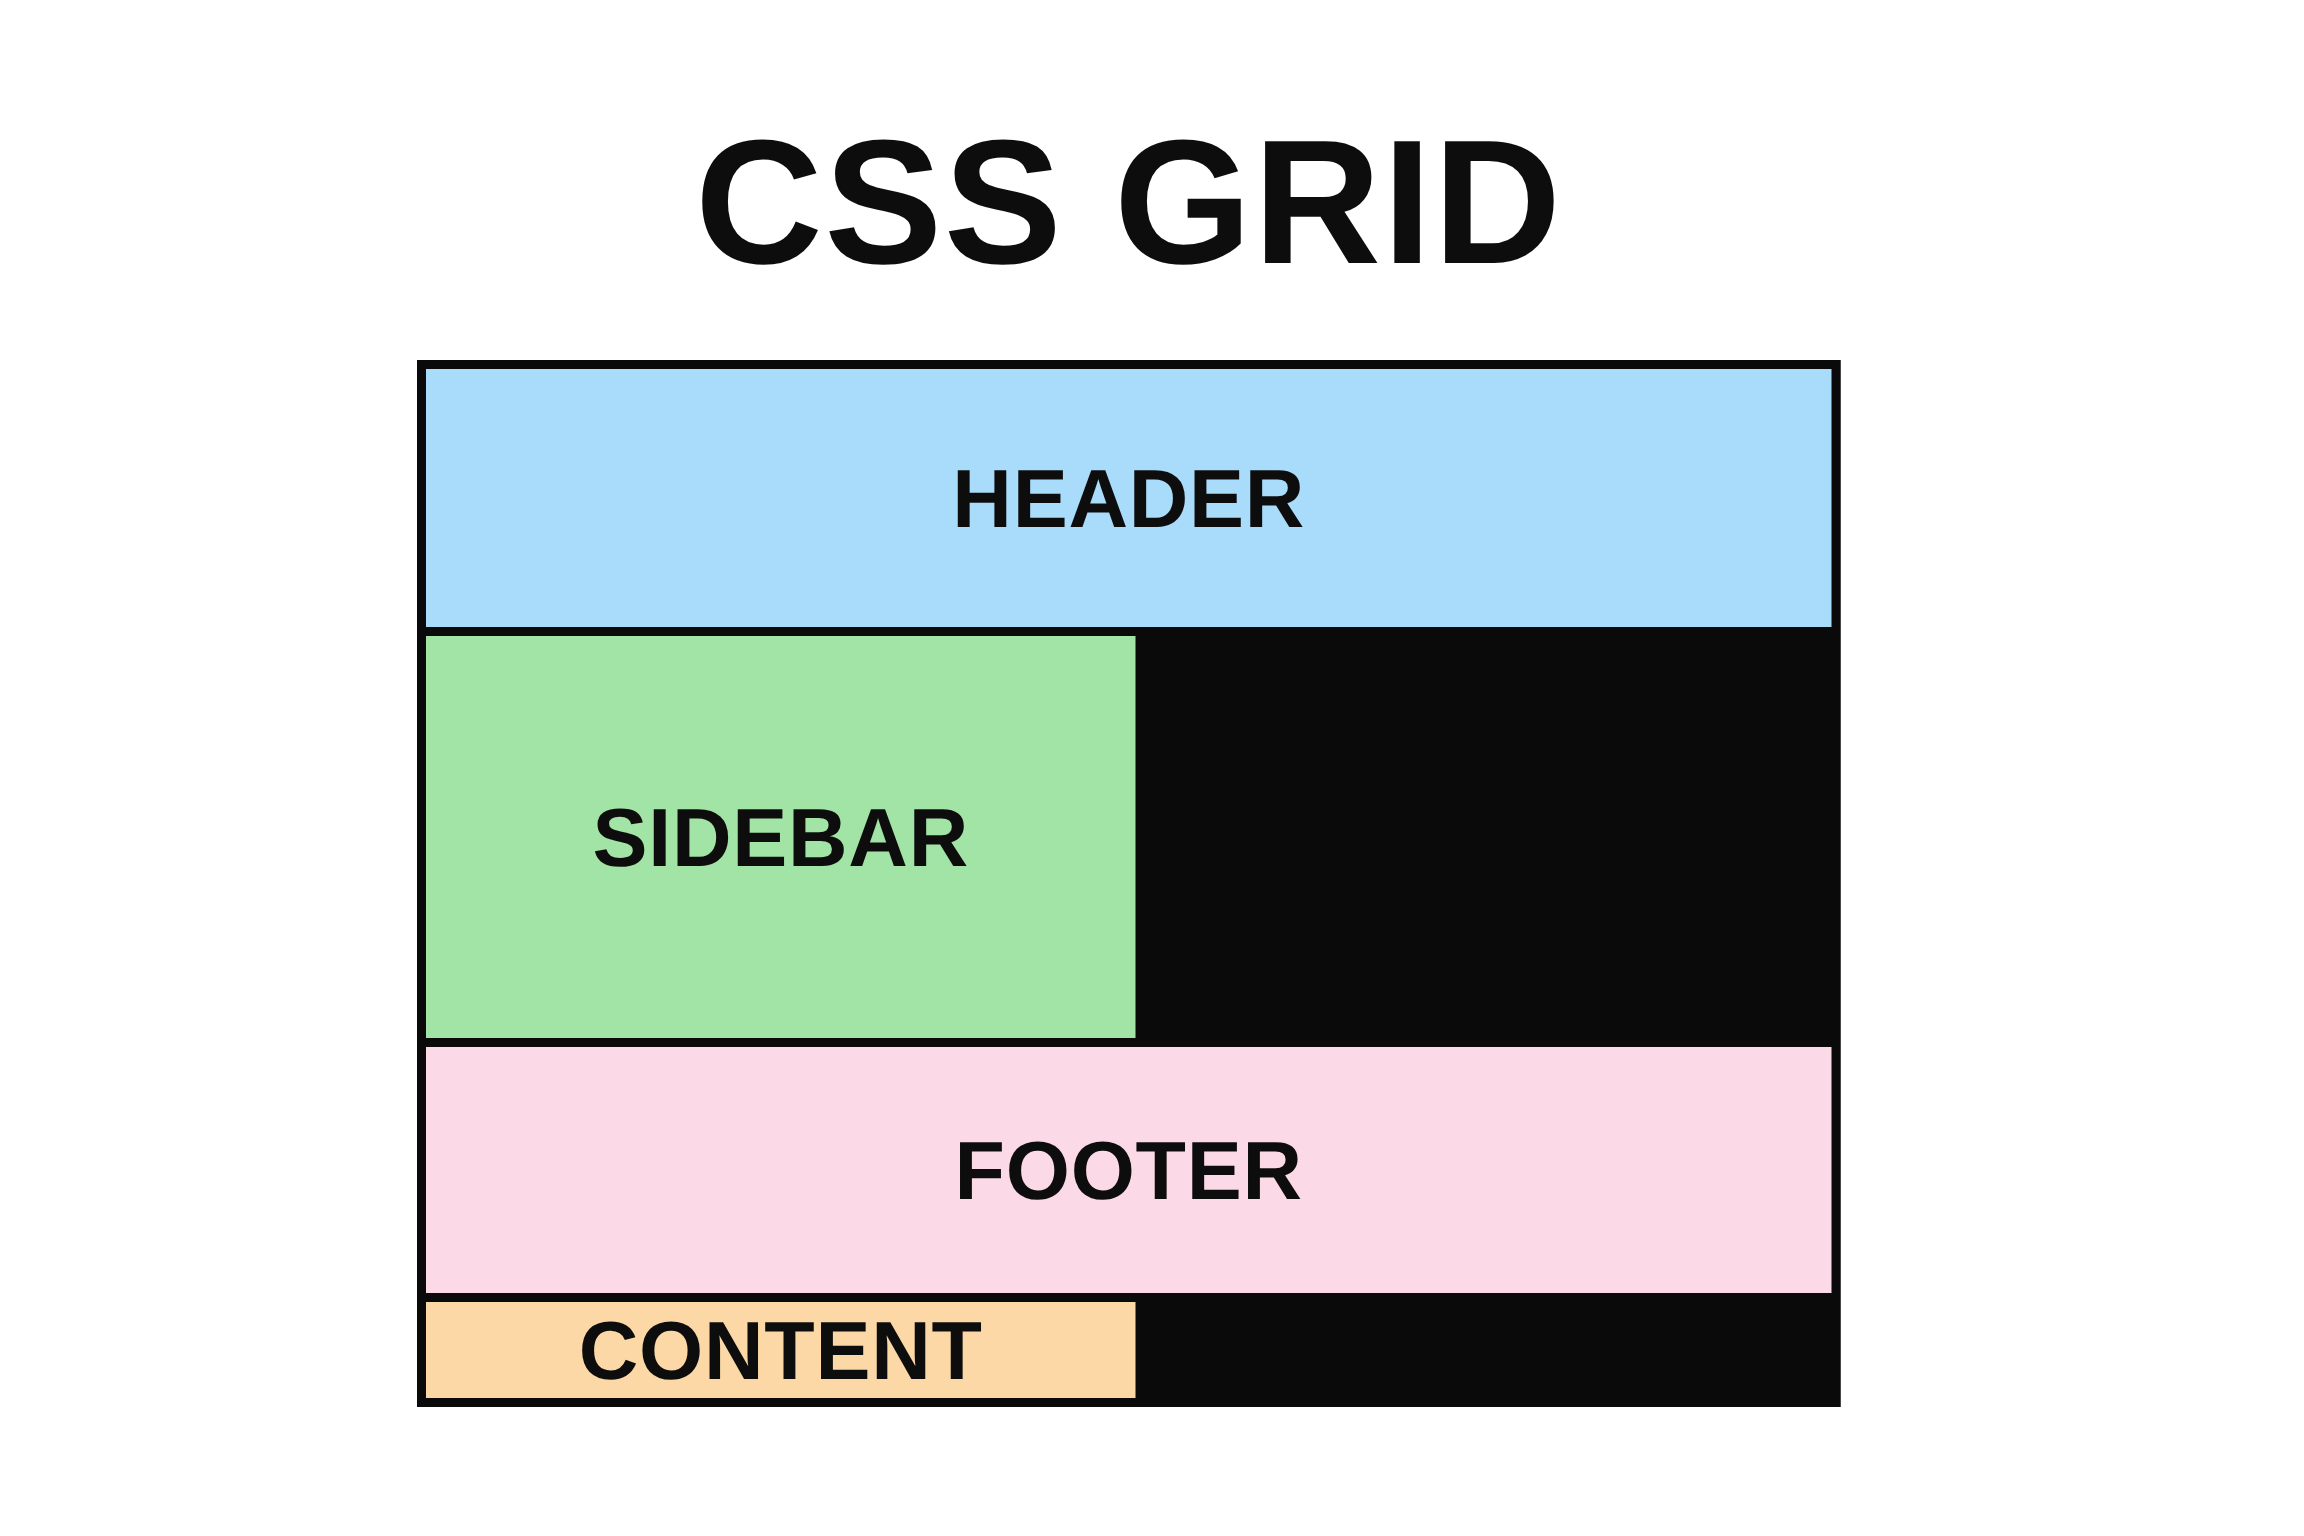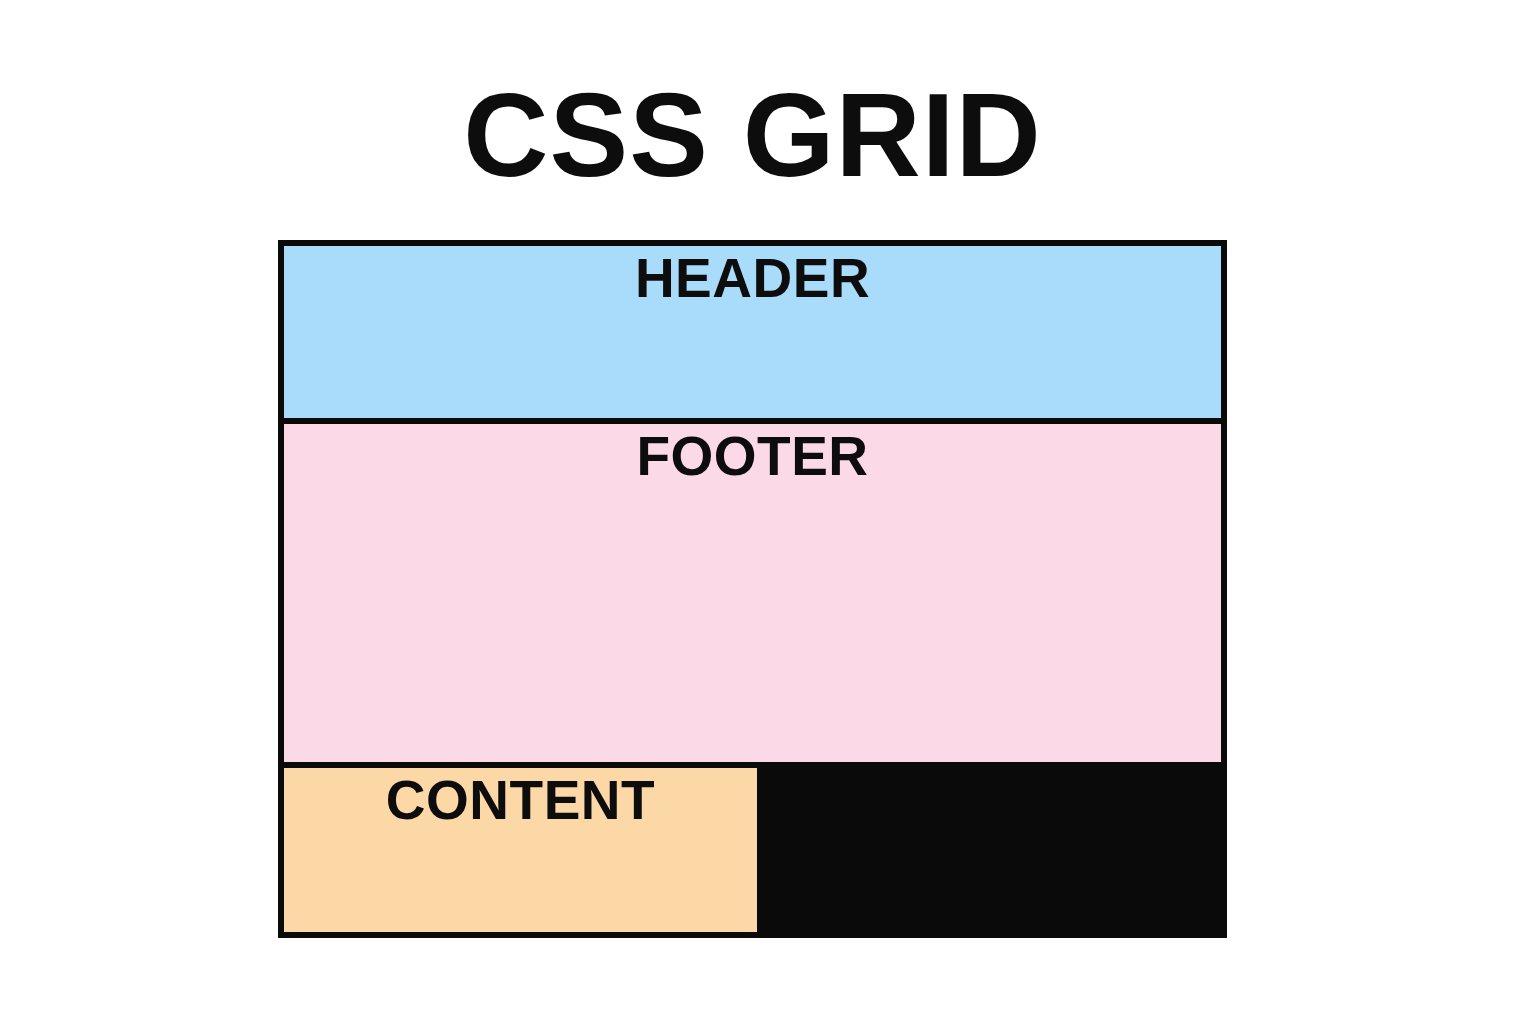--- a/index.html
+++ b/index.html
@@ -46,21 +46,21 @@
     height: 698px;
     border: 6px solid var(--border);
     background: var(--border); 
     display: grid;
     grid-template-columns: 473px 1fr;
     grid-template-rows: 172px 1fr 164px;
     gap: 6px;
   }
   .cell {
     display: flex;
-    align-items: flex-start;
+    align-items: center;
     justify-content: center;
   }
   .cell-label {
     font-size: 55px;
     font-weight: 700;
     letter-spacing: 0.5px;
     color: var(--text);
     white-space: nowrap;
   }
   .cell-header { grid-column: 1 / -1; background: var(--header-bg); }
@@ -74,20 +74,23 @@
 <div class="page">
 
   <h1 class="title">CSS GRID</h1>
 
   <div class="grid-diagram">
 
     <div class="cell cell-header">
       <span class="cell-label">HEADER</span>
     </div>
 
+    <div class="cell cell-sidebar">
+      <span class="cell-label">SIDEBAR</span>
+    </div>
 
     <div class="cell cell-footer">
       <span class="cell-label">FOOTER</span>
     </div>
 
     <div class="cell cell-content">
       <span class="cell-label">CONTENT</span>
     </div>
 
   </div>

